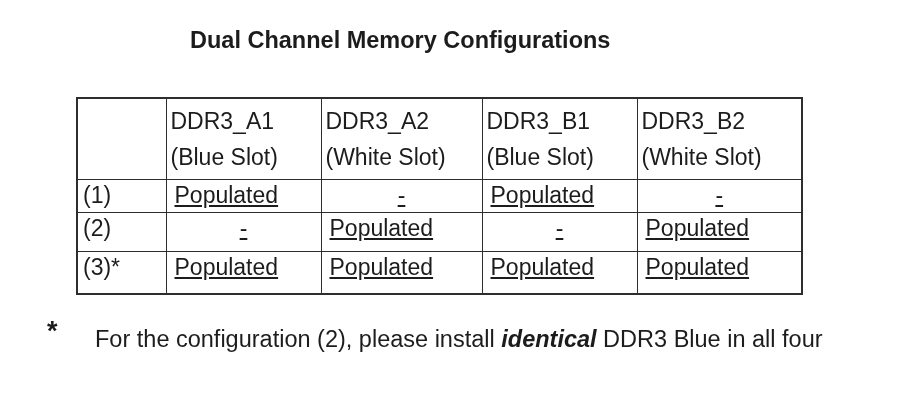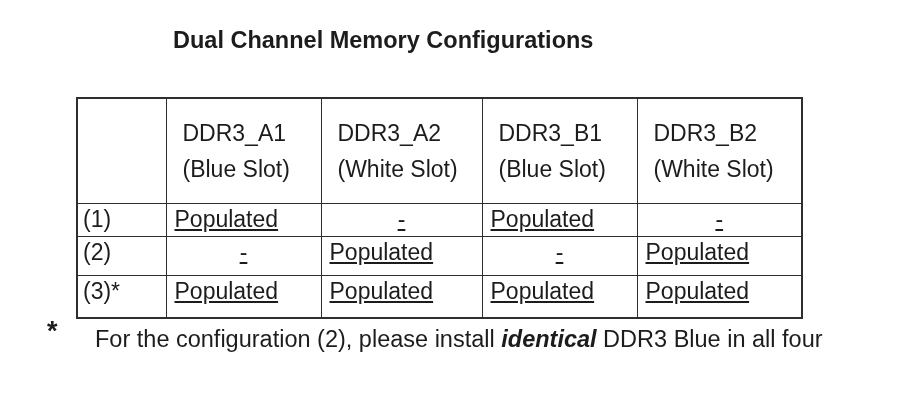--- a/index.html
+++ b/index.html
@@ -11,21 +11,21 @@
     position: relative;
     width: 903px;
     height: 407px;
     background: #ffffff;
     font-family: "Liberation Sans", sans-serif;
     color: #1c1c1c;
     overflow: hidden;
   }
   .title {
     position: absolute;
-    left: 173px;
+    left: 190px;
     top: 27px;
     margin: 0;
     font-size: 23.5px;
     line-height: 27px;
     font-weight: bold;
     white-space: nowrap;
   }
   table.cfg {
     position: absolute;
     left: 76px;
@@ -33,21 +33,21 @@
     border-collapse: collapse;
     table-layout: fixed;
     border: 2px solid #2e2e2e;
   }
   table.cfg th, table.cfg td {
     border: 1.4px solid #2e2e2e;
     font-size: 23px;
     font-weight: normal;
     vertical-align: top;
     text-align: left;
-    padding: 16px;
+    padding: 4px;
     overflow: hidden;
     white-space: nowrap;
   }
   col.c0 { width: 89px; }
   col.c1 { width: 155px; }
   col.c2 { width: 161px; }
   col.c3 { width: 155px; }
   col.c4 { width: 165px; }
   thead tr { height: 81px; }
   thead th { padding: 6px 4px 0 8px; line-height: 36px; }

